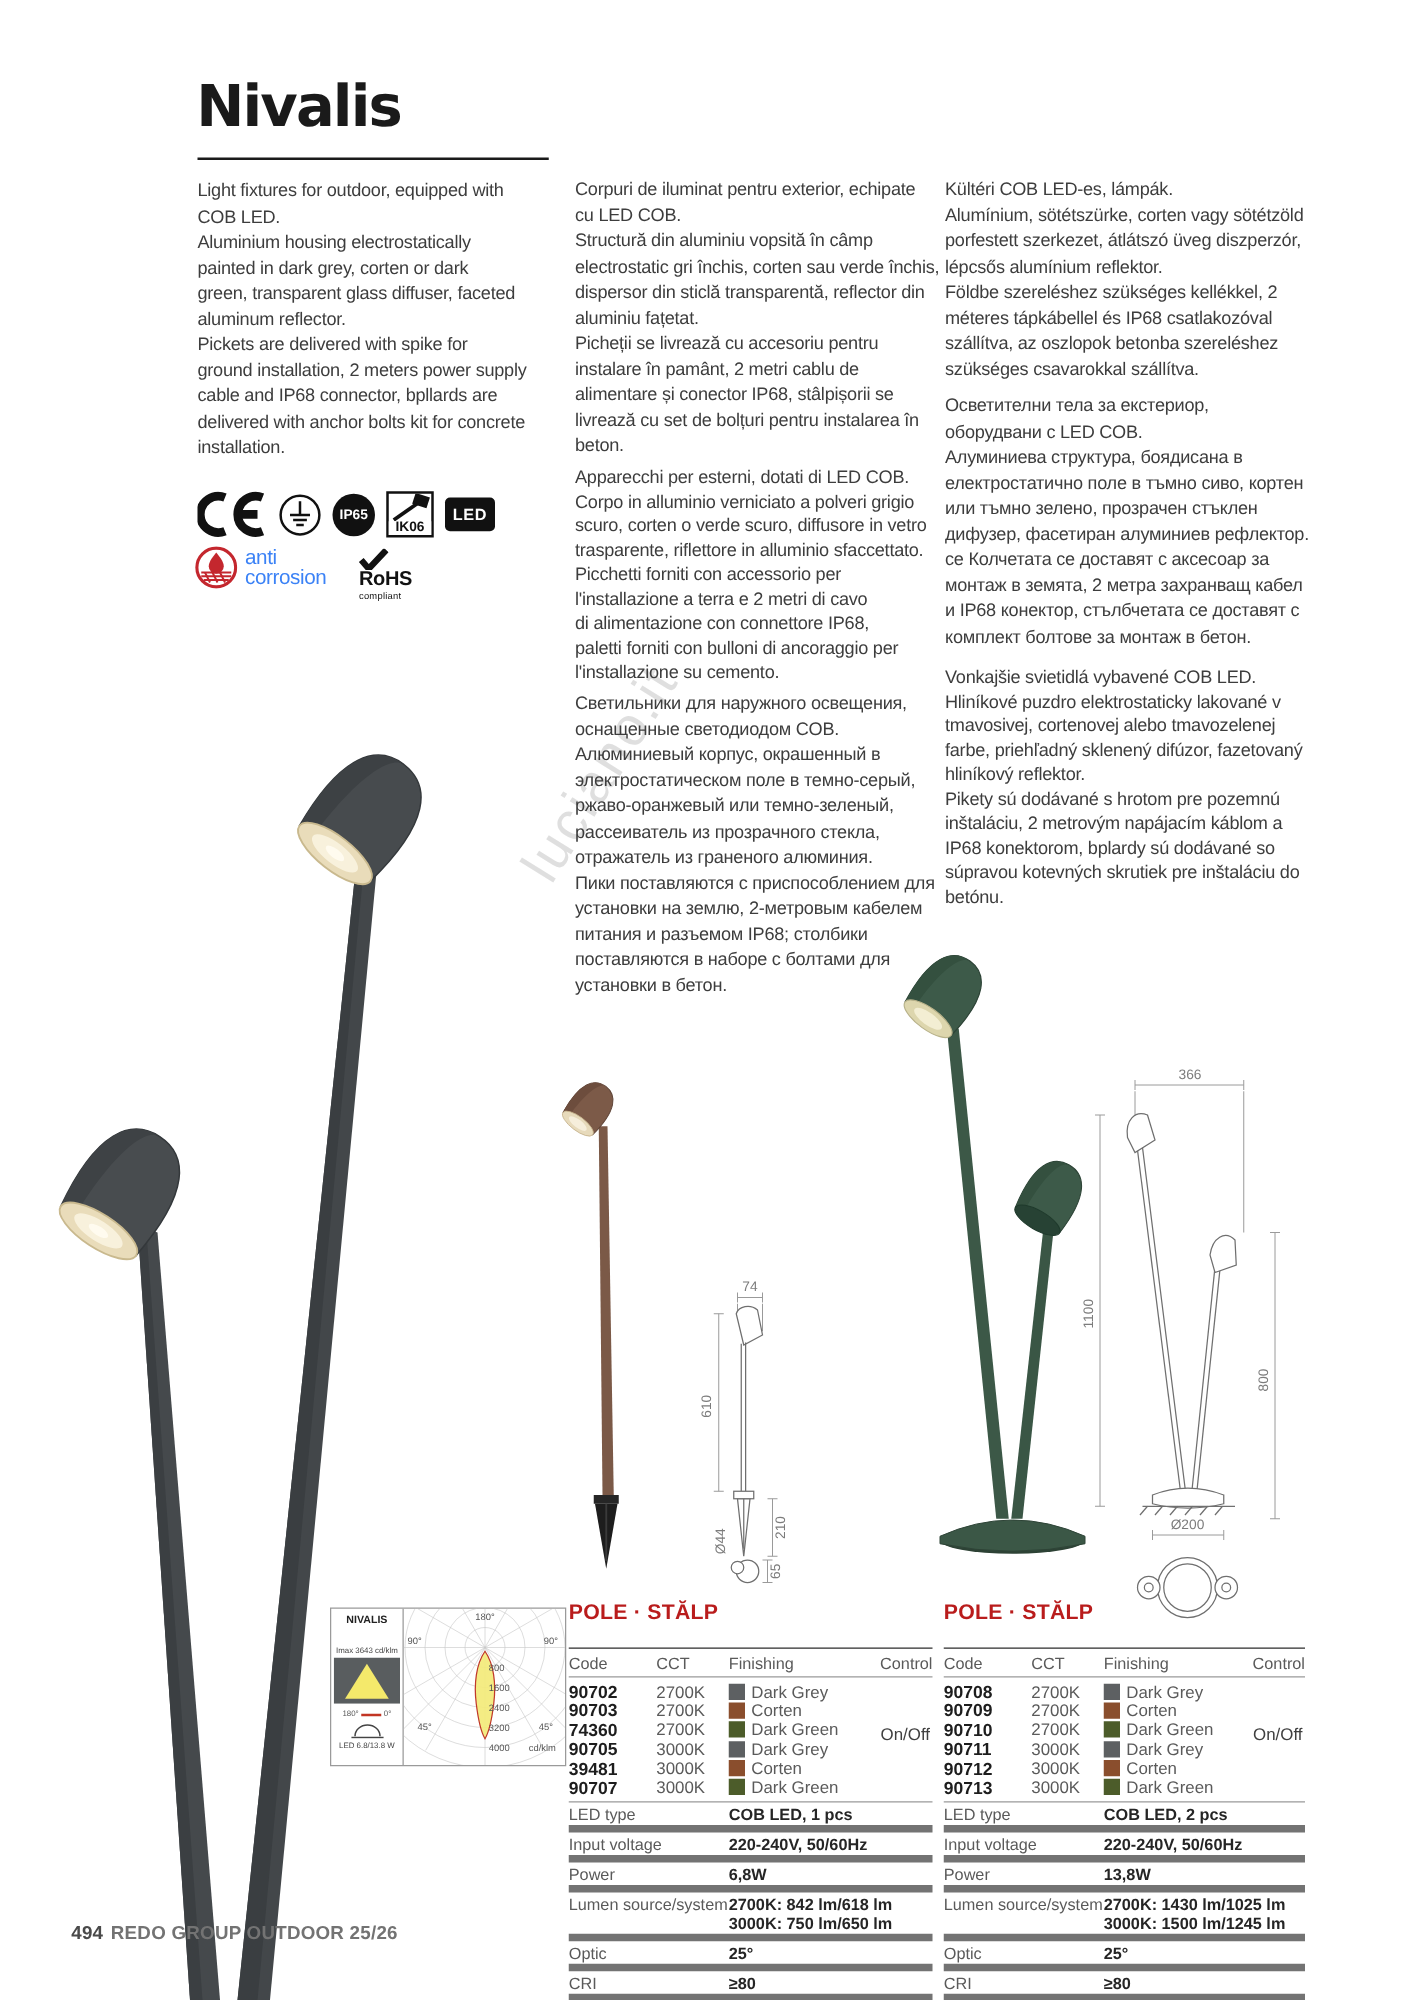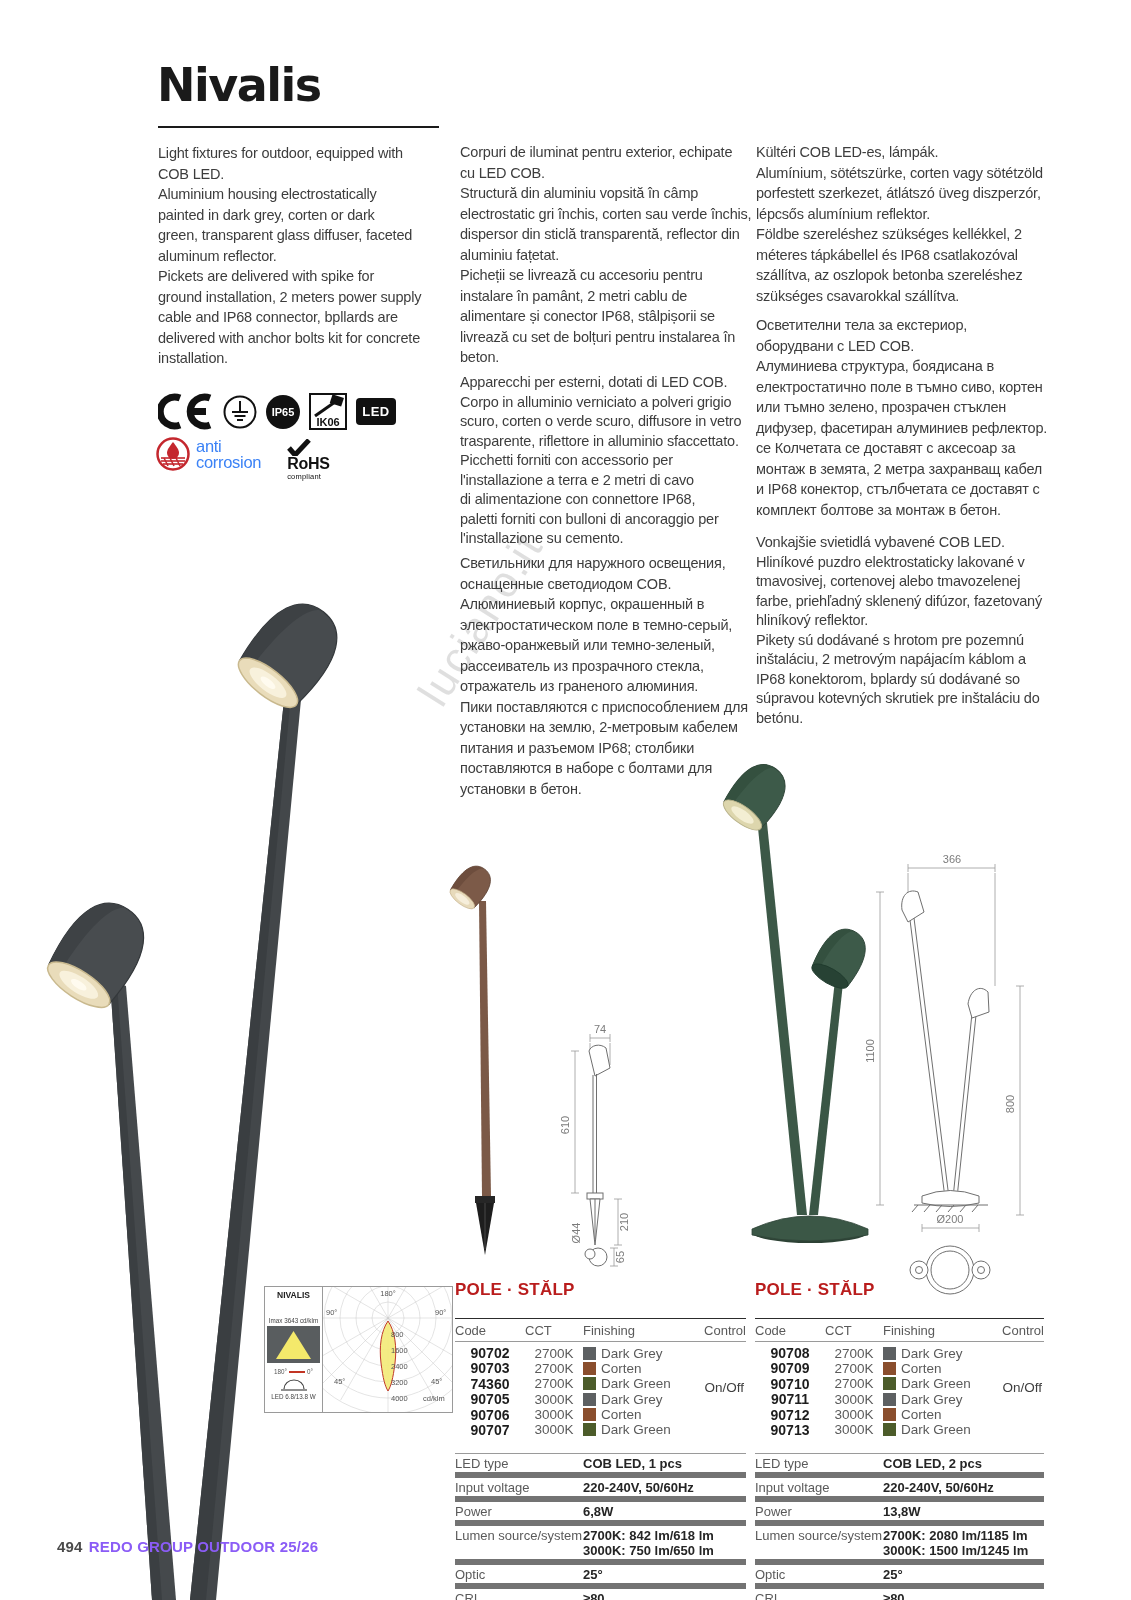--- a/index.html
+++ b/index.html
@@ -62,36 +62,36 @@
 
   
   .spec-table { position:absolute; width:291px; z-index:4; background:transparent; }
   .t-left { left:455px; top:1280px; }
   .t-right { left:755px; top:1280px; width:289px; }
   .tbl-title { font-size:17px; font-weight:bold; color:#b91c1c; letter-spacing:0.2px; padding-bottom:18px;
                border-bottom:1.5px solid #2c2c2c; }
   .tbl-head { display:grid; grid-template-columns:70px 58px 1fr 50px; padding:4px 0 3px 0; border-bottom:1px solid #9a9a9a;
               font-size:13px; color:#5a5a5a; }
   .tbl-head .ctrl-h { text-align:right; }
-  .rows-wrap { position:relative; padding:3px 0 16px 0; border-bottom:1px solid #9a9a9a;text-align:center; }
+  .rows-wrap { position:relative; padding:3px 0 4px 0; border-bottom:1px solid #9a9a9a; }
   .p-row { display:grid; grid-template-columns:70px 58px 1fr; align-items:center; height:15.4px; }
   .p-code { font-size:14px; font-weight:bold; color:#1d1d1d; }
   .p-cct { font-size:13.5px; color:#5a5a5a; }
   .p-fin { display:flex; align-items:center; gap:5px; font-size:13.5px; color:#5a5a5a; }
   .swatch { width:13px; height:13px; display:inline-block; }
   .ctrl-val { position:absolute; right:2px; top:38px; font-size:13.5px; color:#3f3f3f; }
   .s-row { display:grid; grid-template-columns:128px 1fr; border-bottom:6px solid #737373; padding:1.5px 0; }
   .s-label { font-size:13px; color:#5a5a5a; }
   .s-val { font-size:13px; font-weight:bold; color:#252525; }
   .s-val2 { font-size:13px; font-weight:bold; color:#252525; grid-column:2; }
 
   
   .footer { position:absolute; left:57px; top:1538px; z-index:6; font-size:15px; font-weight:bold; letter-spacing:0.2px; }
   .footer .pg { color:#4a4a4a; margin-right:6px; }
-  .footer .brand { color:#8b5cf6; }
+  .footer .brand { color:#737373; }
 </style>
 </head>
 <body>
 
 <div class="page">
 
   <svg class="art" style="left:140px; top:585px;" width="200" height="1015" viewBox="0 0 200 1015">
     <polygon points="146,96 162,104 76,1015 50,1015" fill="#43474a"></polygon>
     <polygon points="146,96 152,99 66,1015 50,1015" fill="#3a3e41"></polygon>
     <g transform="translate(152,67) rotate(38) scale(1.5)">
@@ -461,21 +461,21 @@
       </div>
       <div class="p-row">
         <span class="p-code">90705</span>
         <span class="p-cct">3000K</span>
         <span class="p-fin">
             <i class="swatch" style="background: rgb(93, 96, 98);"></i>
             <span>Dark Grey</span>
           </span>
       </div>
       <div class="p-row">
-        <span class="p-code">90706</span>
+        <span class="p-code">39481</span>
         <span class="p-cct">3000K</span>
         <span class="p-fin">
             <i class="swatch" style="background: rgb(138, 78, 45);"></i>
             <span>Corten</span>
           </span>
       </div>
       <div class="p-row">
         <span class="p-code">90707</span>
         <span class="p-cct">3000K</span>
         <span class="p-fin">
@@ -578,21 +578,21 @@
     <div class="s-row">
       <span class="s-label">Input voltage</span>
       <span class="s-val">220-240V, 50/60Hz</span>
     </div>
     <div class="s-row">
       <span class="s-label">Power</span>
       <span class="s-val">13,8W</span>
     </div>
     <div class="s-row">
       <span class="s-label">Lumen source/system</span>
-      <span class="s-val">2700K: 2080 lm/1185 lm</span>
+      <span class="s-val">2700K: 1430 lm/1025 lm</span>
       <span class="s-val2">3000K: 1500 lm/1245 lm</span>
     </div>
     <div class="s-row">
       <span class="s-label">Optic</span>
       <span class="s-val">25°</span>
     </div>
     <div class="s-row">
       <span class="s-label">CRI</span>
       <span class="s-val">≥80</span>
     </div>

